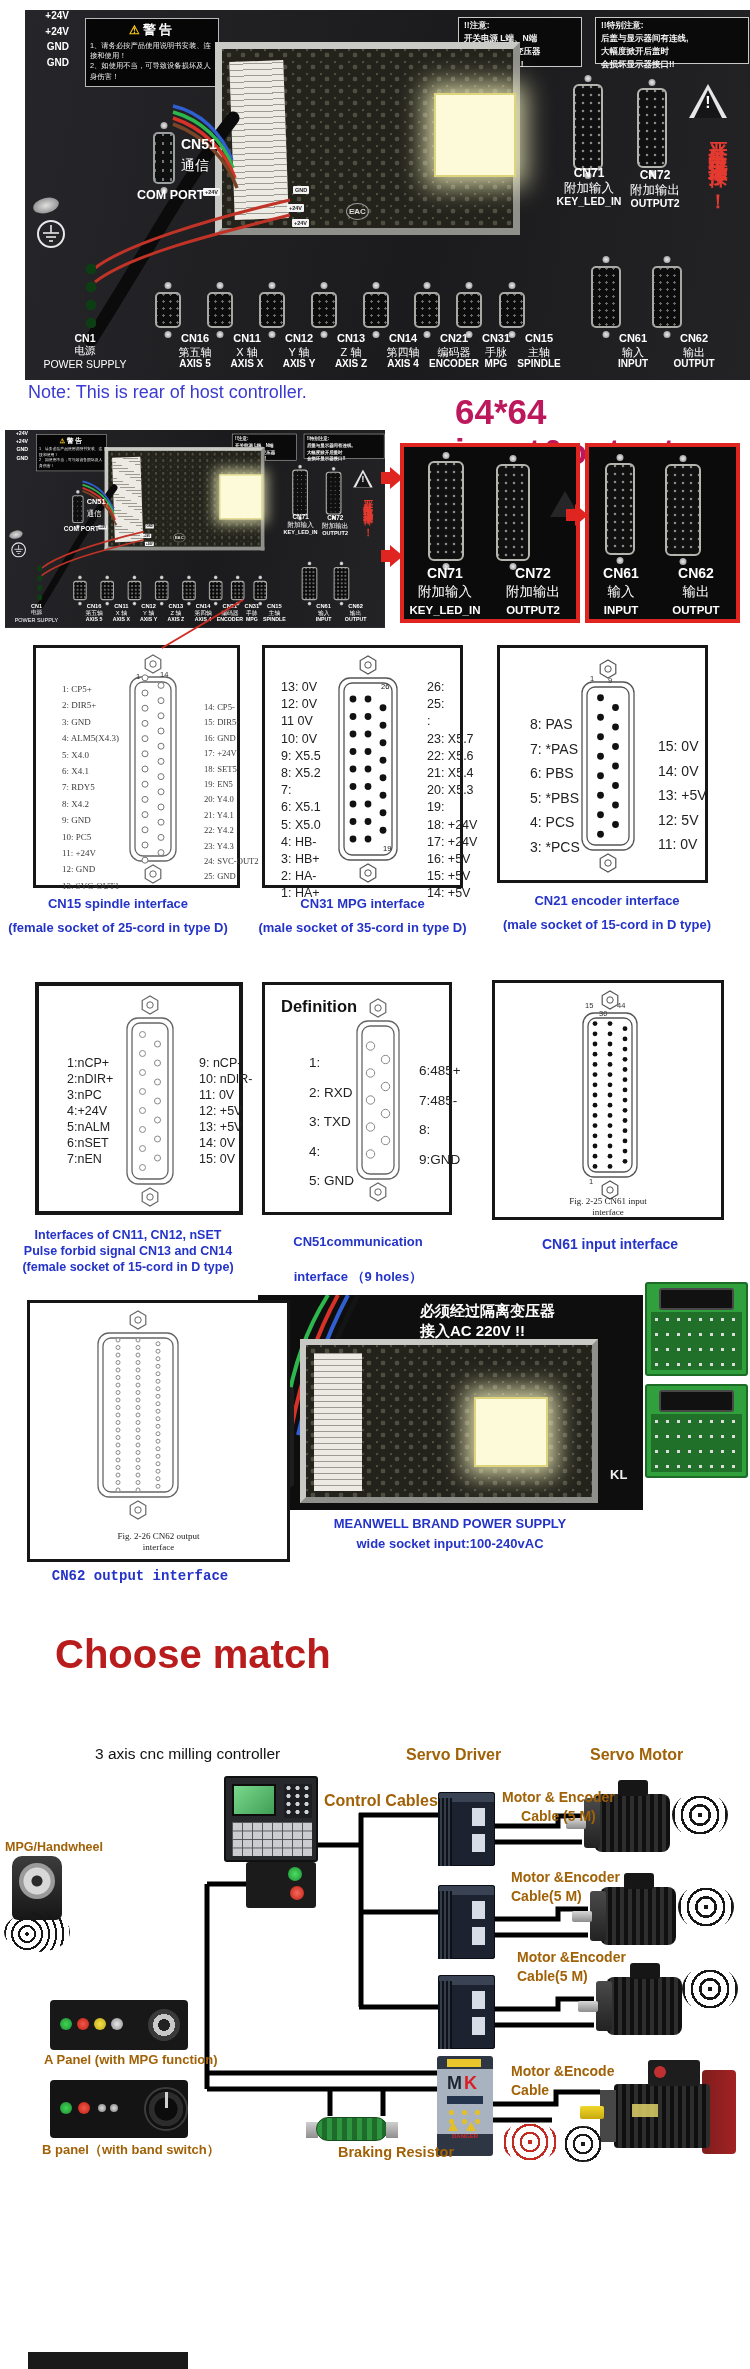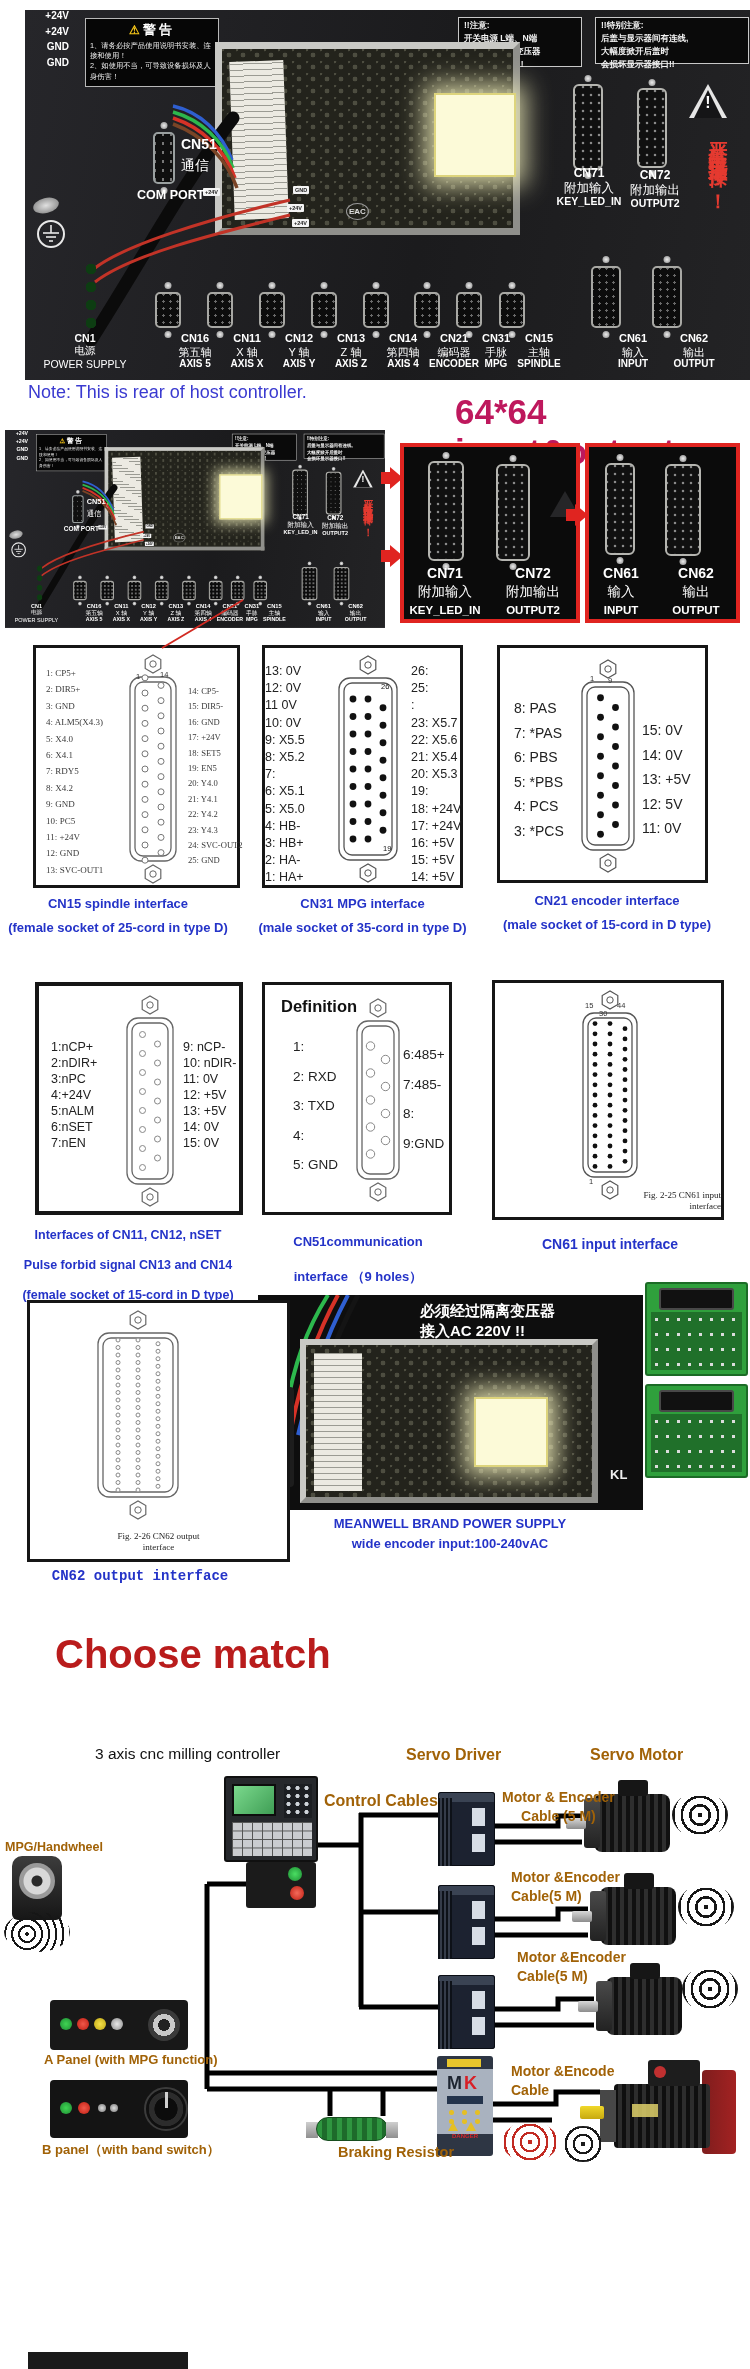--- a/index.html
+++ b/index.html
@@ -104,21 +104,21 @@
 
   
   .pinbox{position:absolute;background:#fff;border:3px solid #161616;z-index:3;}
   .box-cn15{left:33px;top:645px;width:207px;height:243px;}
   .box-cn31{left:262px;top:645px;width:201px;height:243px;}
   .box-cn21{left:497px;top:645px;width:211px;height:238px;}
   .box-cn11{left:35px;top:982px;width:208px;height:233px;border-width:4px;}
   .box-cn51{left:262px;top:982px;width:190px;height:233px;}
   .box-cn61{left:492px;top:980px;width:232px;height:240px;}
   .box-cn62{left:27px;top:1300px;width:263px;height:262px;}
-  .pins{position:absolute;margin:0;padding:0;list-style:none;color:#222;}
+  .pins{position:absolute;margin:16px;padding:0;list-style:none;color:#222;}
   .pin{white-space:nowrap;}
   .box-cn15 .pins{font-family:"Liberation Serif",serif;color:#3a3a3a;}
   .box-cn15 .left{left:10px;top:20px;font-size:9px;} .box-cn15 .left .pin{height:16.4px;}
   .box-cn15 .right{left:152px;top:38px;font-size:8.6px;} .box-cn15 .right .pin{height:15.4px;}
   .box-cn15 .dsub{left:92px;top:5px;}
   .box-cn31 .left{left:0;top:16px;font-size:12.5px;} .box-cn31 .pin{height:17.2px;}
   .box-cn31 .right{left:146px;top:16px;font-size:12.5px;}
   .box-cn31 .dsub{left:72px;top:6px;}
   .box-cn21 .left{left:14px;top:52px;font-size:14px;} .box-cn21 .pin{height:24.5px;}
   .box-cn21 .right{left:142px;top:74px;font-size:14px;}
@@ -133,30 +133,30 @@
   .box-cn61 .dsub{left:86px;top:6px;}
   .box-cn62 .dsub{left:66px;top:6px;}
   .dsub{position:absolute;}
   .mk{position:absolute;font-size:7.5px;color:#333;z-index:2;}
   .box-cn15 .tl{left:100px;top:24px;} .box-cn15 .tr{left:124px;top:22px;}
   .box-cn31 .tr{left:116px;top:34px;color:#111;} .box-cn31 .br{left:118px;top:196px;color:#111;}
   .box-cn21 .tl{left:90px;top:26px;} .box-cn21 .tr{left:108px;top:28px;}
   .box-cn61 .tl{left:90px;top:18px;} .box-cn61 .tm{left:104px;top:26px;}
   .box-cn61 .tr{left:122px;top:18px;} .box-cn61 .bl{left:94px;top:194px;}
   .fig{position:absolute;left:0;width:100%;text-align:center;font-family:"Liberation Serif",serif;font-size:9px;color:#222;line-height:10.5px;}
-  .box-cn61 .fig{top:207px;text-align:right;} .box-cn62 .fig{top:228px;}
+  .box-cn61 .fig{top:213px;} .box-cn62 .fig{top:228px;}
 
   
   .cap{position:absolute;color:#2433c8;text-align:center;font-weight:600;z-index:3;}
   .cap .cap-line+.cap-line{margin-top:9px;}
   .cap-cn15{left:8px;top:896px;width:220px;font-size:13px;}
   .cap-cn31{left:255px;top:896px;width:215px;font-size:13px;}
   .cap-cn21{left:488px;top:893px;width:238px;font-size:13px;}
   .cap-cn11{left:12px;top:1228px;width:232px;font-size:12.5px;font-weight:bold;}
-  .cap-cn11 .cap-line+.cap-line{margin-top:16px;}
+  .cap-cn11 .cap-line+.cap-line{margin-top:2px;}
   .cap-cn51{left:268px;top:1234px;width:180px;font-size:13px;font-weight:bold;}
   .cap-cn51 .cap-line+.cap-line{margin-top:19px;}
   .cap-cn61{left:500px;top:1236px;width:220px;font-size:14px;font-weight:bold;}
   .cap-cn62{left:30px;top:1568px;width:220px;font-family:"Liberation Mono",monospace;font-weight:bold;font-size:14px;}
   .cap-psu{left:295px;top:1516px;width:310px;font-size:13px;font-weight:bold;}
   .cap-psu .cap-line+.cap-line{margin-top:5px;}
 
   
   .psu2{position:absolute;left:258px;top:1295px;width:385px;height:215px;background:#0e0e0e;z-index:2;overflow:hidden;}
   .psu2>div{position:absolute;}
@@ -1056,21 +1056,21 @@
     </svg>
     <div class="psu2-term"></div>
     <div class="psu2-body">
       <div class="psu2-white"></div>
       <div class="psu2-yellow"></div>
     </div>
     <div class="psu2-kl">KL</div>
   </div>
   <div class="cap cap-psu">
       <div class="cap-line">MEANWELL BRAND POWER SUPPLY</div>
-      <div class="cap-line">wide encoder input:100-240vAC</div>
+      <div class="cap-line">wide socket input:100-240vAC</div>
     </div>
   <div class="gboards">
     <div class="gboard"></div>
     <div class="gboard"></div>
   </div>
 
   <div class="choose">Choose match</div>
 
   <svg class="overlay" width="750" height="2369">
     <line x1="243" y1="600" x2="162" y2="648" stroke="#d22a22" stroke-width="2"></line>

